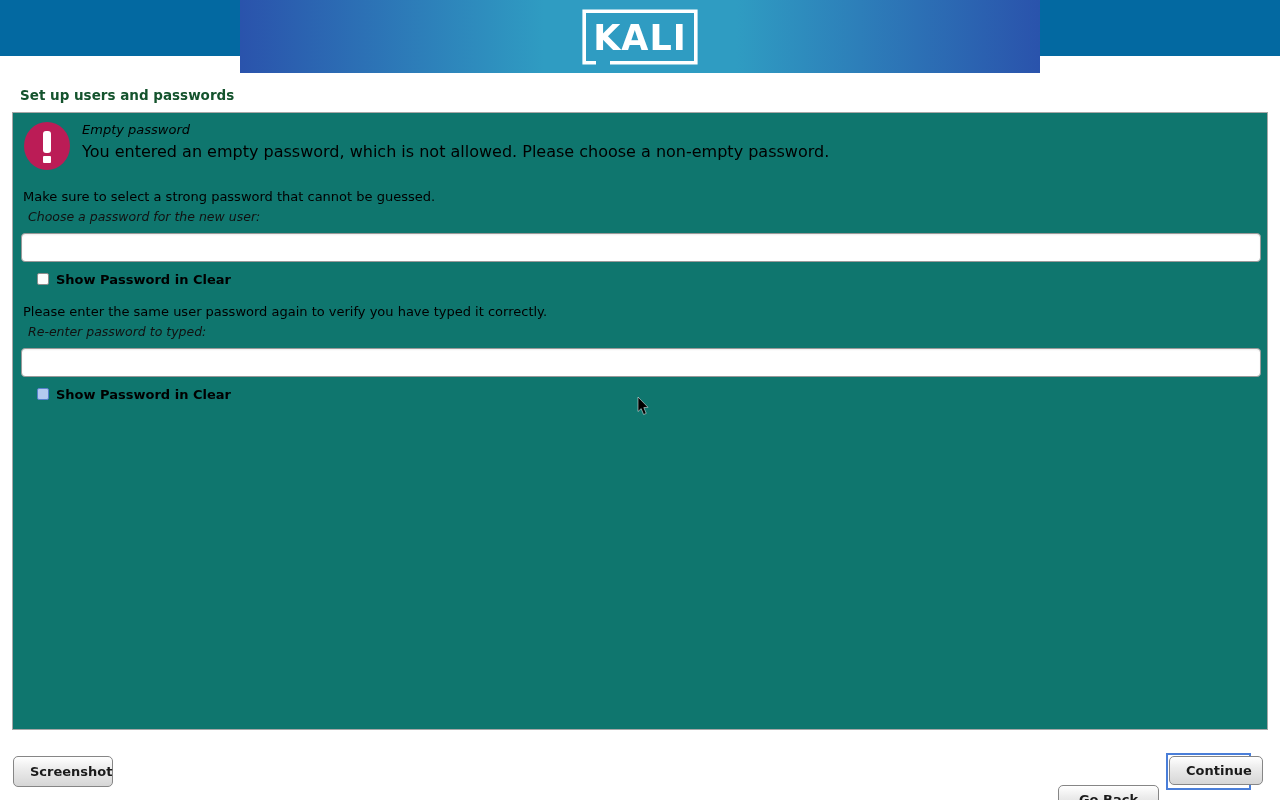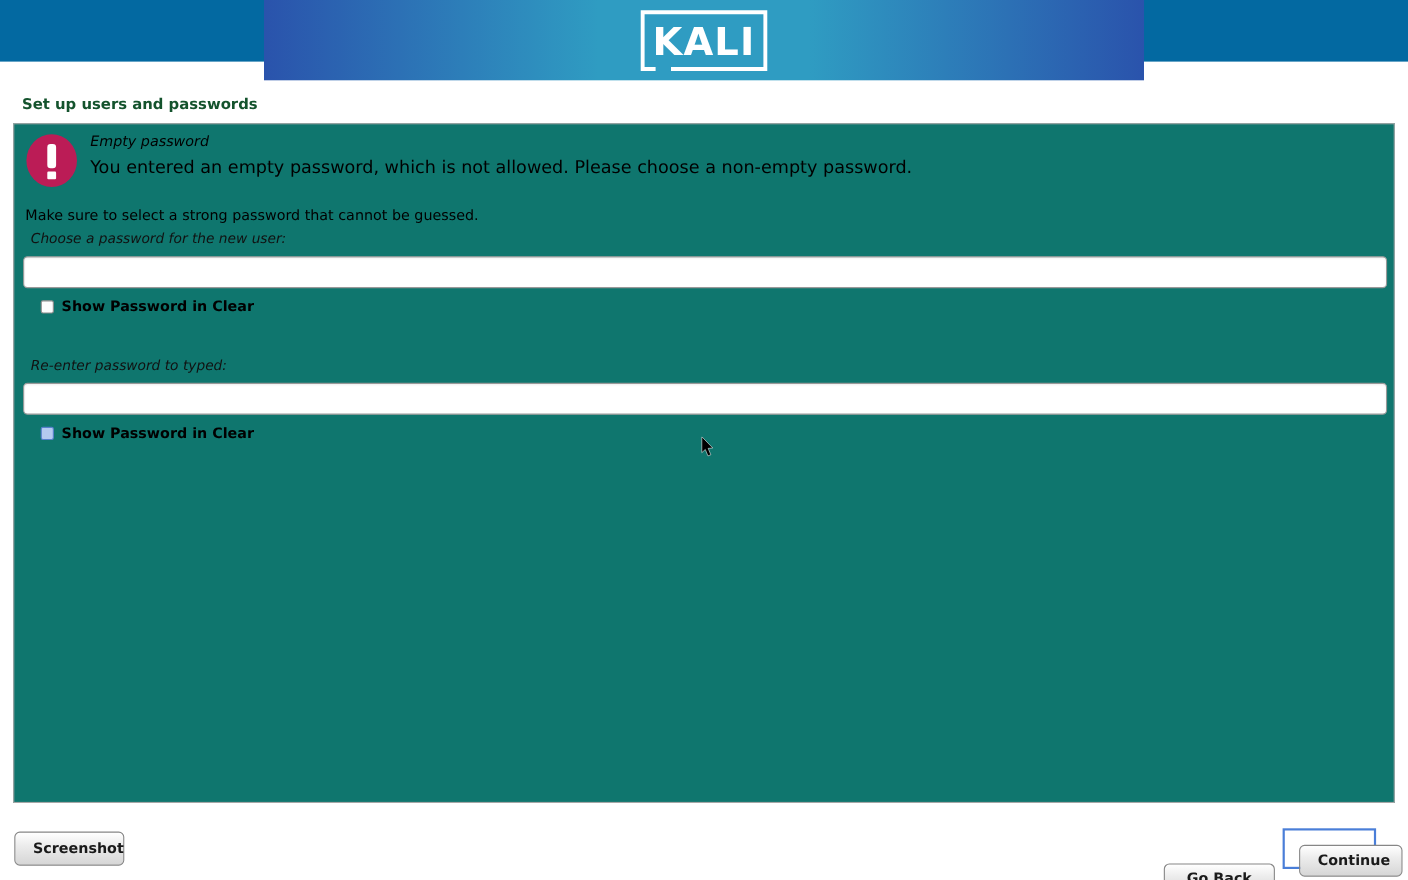--- a/index.html
+++ b/index.html
@@ -89,21 +89,21 @@
     border: 1px solid #868686; border-radius: 5px;
     font-family: "DejaVu Sans", "Liberation Sans", sans-serif;
     font-weight: bold; font-size: 13px; color: #1a1a1a;
     padding: 0 16px; cursor: default;
   }
   .btn-screenshot { left: 13px; top: 756px; width: 100px; }
   .btn-goback     { left: 1058px; top: 785px; width: 101px; height: 29px; }
   .continue-wrap {
     position: absolute; left: 1166px; top: 753px; width: 85px; height: 37px;
     border: 2px solid #4a7ed8; border-radius: 0;
-    background: #ffffff; padding: 13px;
+    background: #ffffff; padding: 1px;
   }
   .btn-continue {
     position: relative; width: 94px; height: 29px; left: 0; top: 0;
   }
 
   
   .cursor { position: absolute; left: 637px; top: 397px; width: 12px; height: 19px; pointer-events: none; }
 </style>
 </head>
 <body>
@@ -128,20 +128,21 @@
   <div class="error-message">You entered an empty password, which is not allowed. Please choose a non-empty password.</div>
 
   <div class="section-heading" style="top: 76px;">Make sure to select a strong password that cannot be guessed.</div>
   <div class="section-label" style="top: 96px;">Choose a password for the new user:</div>
   <input class="pw-input" style="top: 120px;" type="text" value="">
   <div class="check-row" style="top: 158px;">
     <div class="checkbox"></div>
     <div class="check-label">Show Password in Clear</div>
   </div>
 
+  <div class="section-heading" style="top: 191px;">Please enter the same user password again to verify you have typed it correctly.</div>
   <div class="section-label" style="top: 211px;">Re-enter password to typed:</div>
   <input class="pw-input" style="top: 235px;" type="text" value="">
   <div class="check-row" style="top: 273px;">
     <div class="checkbox highlighted"></div>
     <div class="check-label">Show Password in Clear</div>
   </div>
 
 </div>
 
 <button class="btn btn-screenshot">Screenshot</button>

